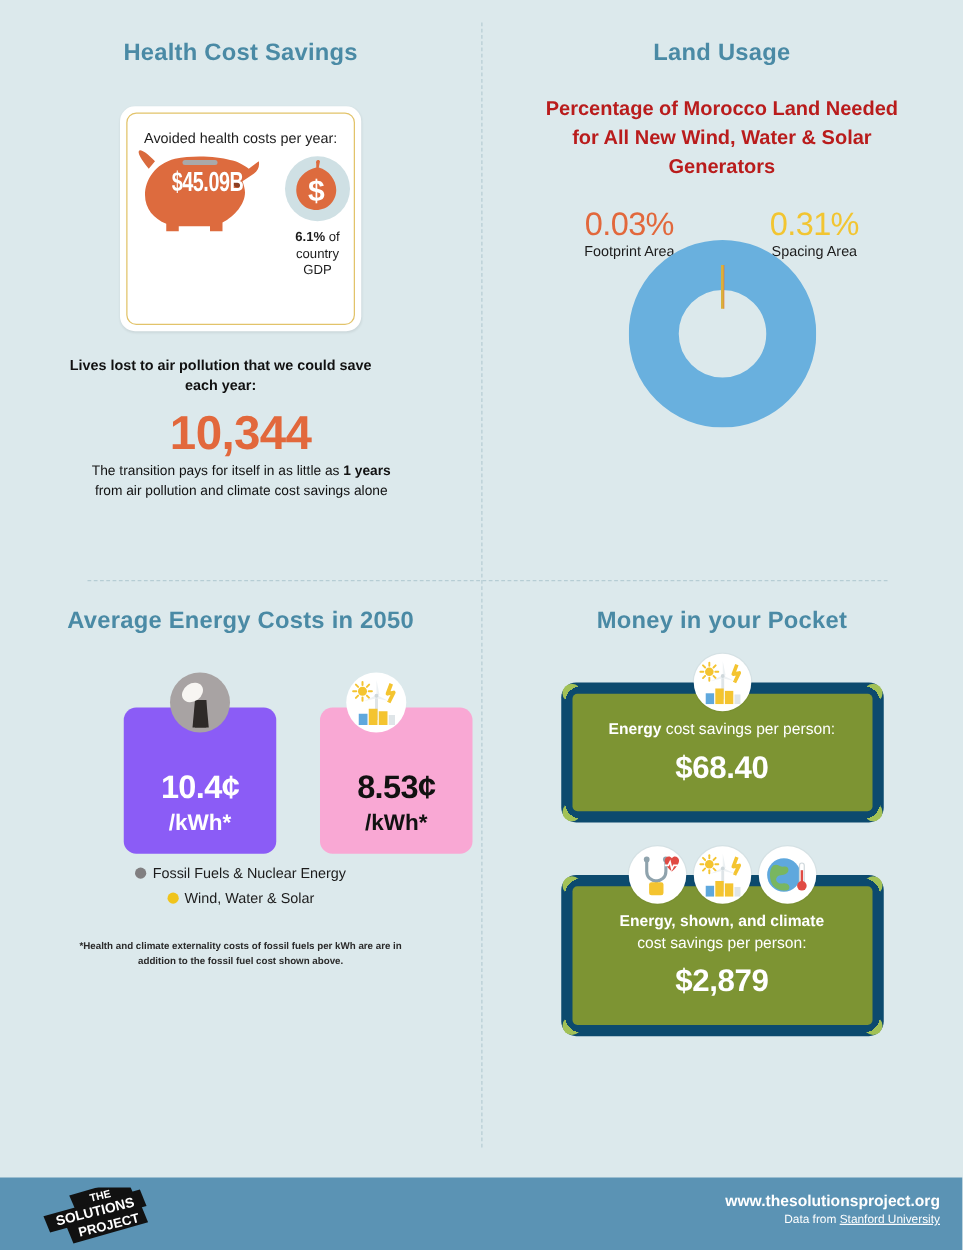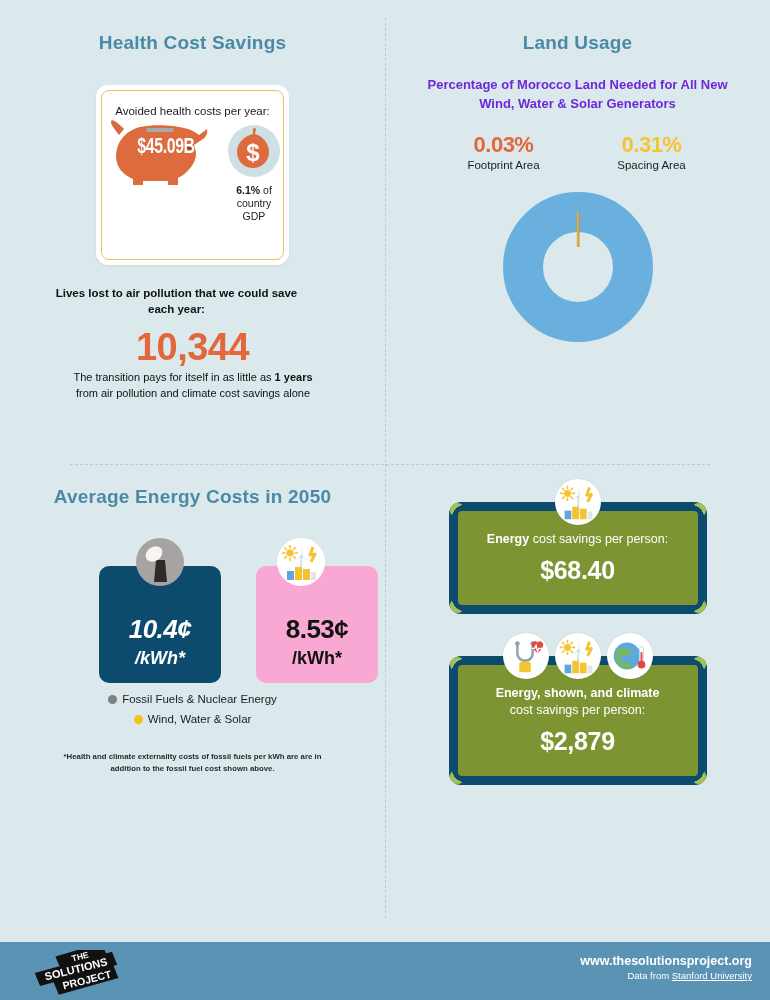--- a/index.html
+++ b/index.html
@@ -78,41 +78,41 @@
     position: absolute; left: 72px; top: 370px; width: 242px; text-align: center;
     font-size: 11px; color: #111; line-height: 1.45;
   }
   .payback b { font-weight: bold; }
 
   
   #q2 { left: 385px; top: 0; width: 385px; height: 464px; }
   #q2 .sec-title { margin-top: 32px; }
   .land-sub {
     margin: 22px auto 0; width: 300px; text-align: center;
-    font-size: 13px; font-weight: bold; color: #6d28d9; line-height: 1.45;
+    font-size: 16px; font-weight: bold; color: #b91c1c; line-height: 1.45;
   }
   .land-pcts { display: flex; justify-content: center; gap: 28px; margin-top: 18px; }
   .pct-block { text-align: center; width: 120px; }
-  .pct-val { font-size: 22px; font-weight: bold; letter-spacing: -.5px; }
+  .pct-val { font-size: 26px; font-weight: normal; letter-spacing: -.5px; }
   .pct-val.footprint { color: #e2683c; }
   .pct-val.spacing  { color: #f2c531; }
   .pct-label { font-size: 11.5px; color: #1c1c1c; margin-top: 1px; }
 
   .donut-wrap { position: absolute; left: 118px; top: 192px; width: 150px; height: 150px; }
 
   
   #q3 { left: 0; top: 464px; width: 385px; height: 436px; }
   #q3 .sec-title { margin-top: 22px; }
 
   .cost-row { position: relative; margin-top: 30px; height: 145px; }
   .cost-card {
     position: absolute; top: 28px; width: 122px; height: 117px; border-radius: 10px;
     text-align: center;
   }
-  .cost-card.fossil { left: 99px; background: #0c4a6e; font-style: italic; }
+  .cost-card.fossil { left: 99px; background: #8b5cf6; }
   .cost-card.wws    { left: 256px; background: #f9a8d4; }
   .cost-val { font-size: 26px; font-weight: bold; margin-top: 48px; letter-spacing: -.5px; }
   .cost-unit { font-size: 18px; font-weight: bold; margin-top: 3px; }
   .cost-card.fossil .cost-val, .cost-card.fossil .cost-unit { color: #ffffff; }
   .cost-card.wws .cost-val, .cost-card.wws .cost-unit { color: #111111; }
 
   .cost-icon {
     position: absolute; top: 0; width: 48px; height: 48px; border-radius: 50%;
     overflow: hidden;
   }
@@ -322,20 +322,21 @@
       </div>
       <div class="legend-item">
         <span class="dot yellow"></span><span>Wind, Water &amp; Solar</span>
       </div>
     </div>
 
     <div class="footnote">*Health and climate externality costs of fossil fuels per kWh are are in addition to the fossil fuel cost shown above.</div>
   </div>
 
   <div class="quad" id="q4">
+    <div class="sec-title">Money in your Pocket</div>
 
     <div class="money-card first">
       <div class="badge-row">
         <div class="badge">
           <svg viewBox="0 0 48 48" width="46" height="46">
             <g fill="#f4c430">
               <circle cx="13" cy="15" r="3.6"></circle>
               <g stroke="#f4c430" stroke-width="1.6" stroke-linecap="round">
                 <path d="M13 7.5 V10"></path>
                   <path d="M13 20 V22.5"></path>

